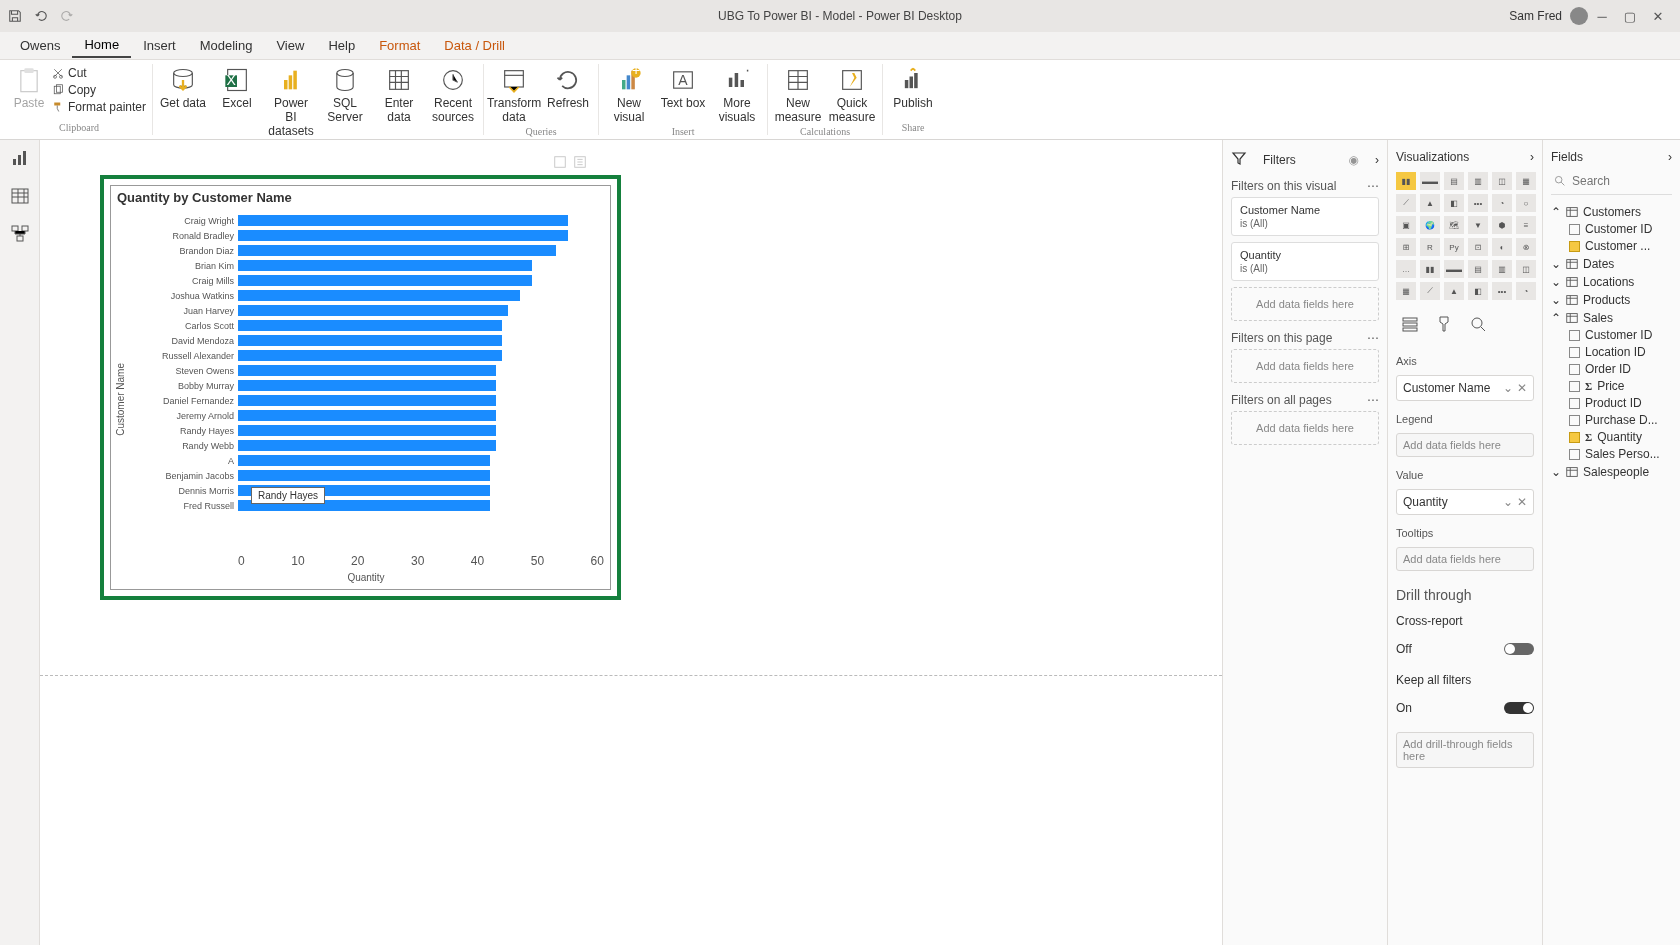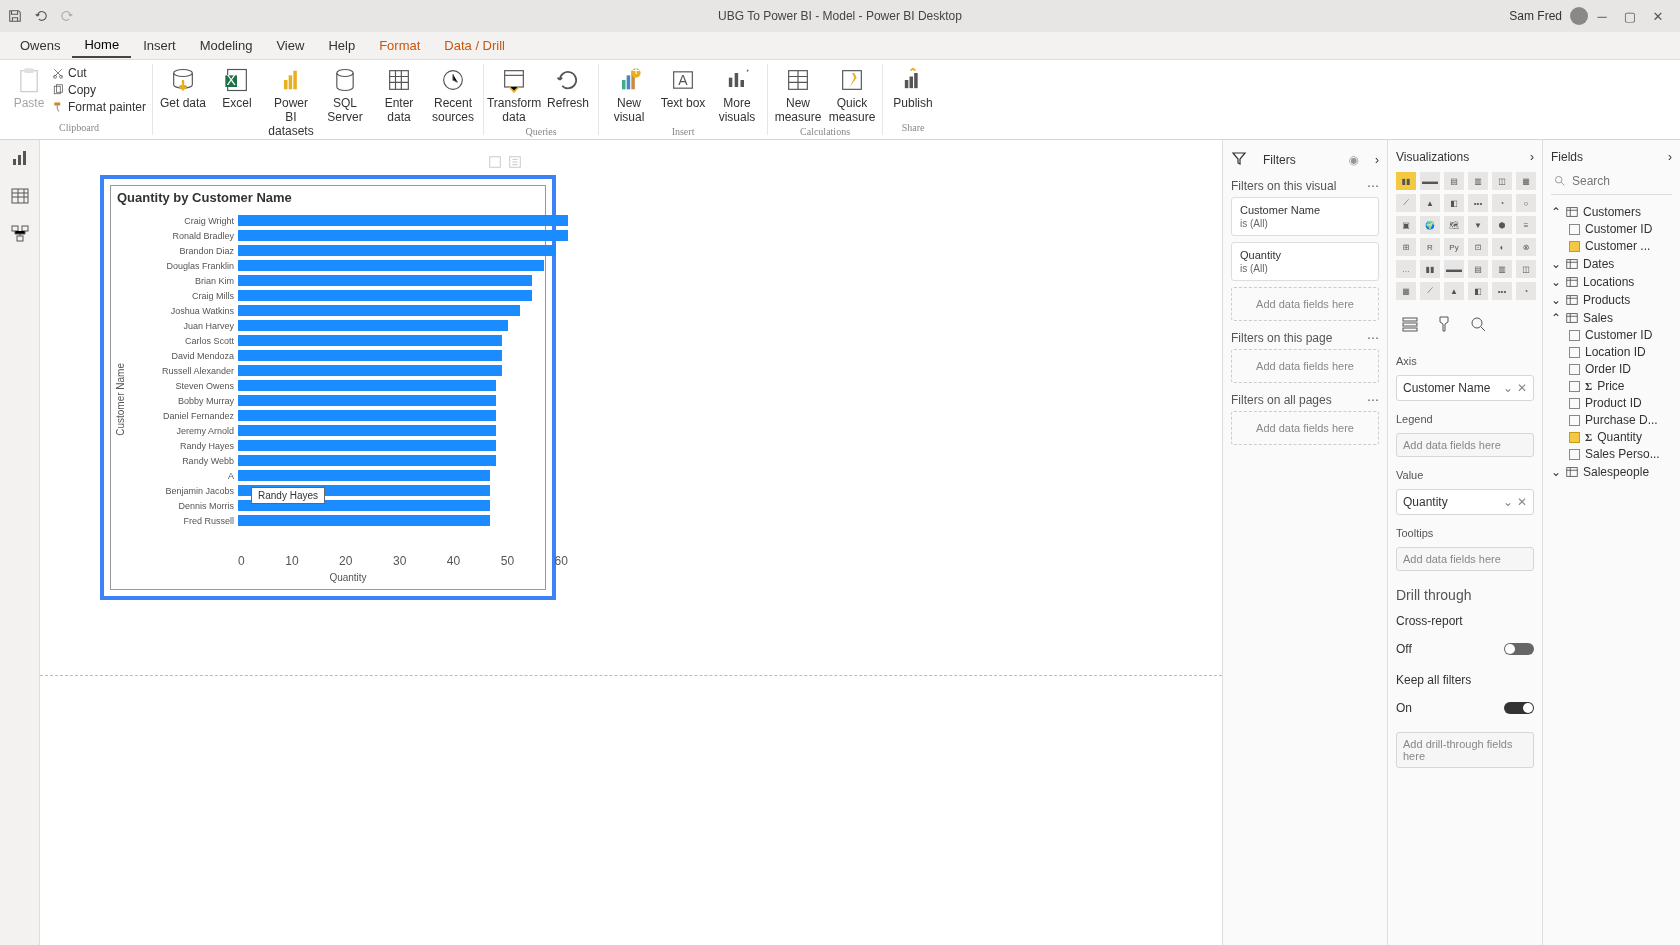--- a/index.html
+++ b/index.html
@@ -23,21 +23,21 @@
 .rgroup .label{font-size:10px;color:#888;text-align:center;margin-top:2px;font-family:Liberation Serif, serif;}
 .ritem{display:flex;flex-direction:column;align-items:center;width:48px;font-size:10px;color:#333;text-align:center;gap:2px;cursor:pointer;}
 .ritem .ico{width:28px;height:28px;}
 .clipboard-side{display:flex;flex-direction:column;gap:3px;font-size:11px;color:#333;}
 .clipboard-side div{display:flex;align-items:center;gap:4px;}
 .workspace{display:flex;height:calc(945px - 32px - 28px - 80px);}
 .leftnav{width:40px;background:#f3f2f1;border-right:1px solid #e0ddda;display:flex;flex-direction:column;align-items:center;padding-top:8px;gap:18px;}
 .leftnav .nav-icon{width:20px;height:20px;cursor:pointer;}
 .canvas{flex:1;background:#fff;position:relative;overflow:hidden;}
 .page-divider{position:absolute;left:0;right:0;top:535px;border-top:1px dashed #bbb;}
-.visual{position:absolute;left:60px;top:35px;width:456px;height:425px;border:4px solid #3b82f6;background:#fff;}
+.visual{position:absolute;left:60px;top:35px;width:521px;height:425px;border:4px solid #15803d;background:#fff;}
 .visual-inner{position:absolute;inset:6px;border:1px solid #999;background:#fff;display:flex;flex-direction:column;}
 .visual-icons{position:absolute;top:-24px;right:30px;display:flex;gap:6px;}
 .vtitle{padding:4px 6px;font-size:13px;color:#333;font-weight:600;}
 .chart-area{flex:1;display:flex;position:relative;padding:4px 6px 4px 2px;}
 .yaxis-title{writing-mode:vertical-rl;transform:rotate(180deg);font-size:10px;color:#555;align-self:center;padding:0 2px;}
 .bars-container{flex:1;display:flex;flex-direction:column;position:relative;}
 .bars{flex:1;display:flex;flex-direction:column;}
 .brow{display:flex;align-items:center;height:15px;}
 .brow .blabel{width:110px;text-align:right;font-size:9px;color:#555;padding-right:4px;white-space:nowrap;}
 .brow .bbar{height:11px;background:#1a8cff;}
@@ -339,24 +339,20 @@
                 </div>
                 <div class="brow">
                   <div class="blabel">Ronald Bradley</div>
                   <div class="bbar" style="width: 330px;"></div>
                 </div>
                 <div class="brow">
                   <div class="blabel">Brandon Diaz</div>
                   <div class="bbar" style="width: 318px;"></div>
                 </div>
                 <div class="brow">
-                  <div class="blabel">Douglas Franklin</div>
-                  <div class="bbar" style="width: 306px;"></div>
-                </div>
-                <div class="brow">
                   <div class="blabel">Brian Kim</div>
                   <div class="bbar" style="width: 294px;"></div>
                 </div>
                 <div class="brow">
                   <div class="blabel">Craig Mills</div>
                   <div class="bbar" style="width: 294px;"></div>
                 </div>
                 <div class="brow">
                   <div class="blabel">Joshua Watkins</div>
                   <div class="bbar" style="width: 282px;"></div>

